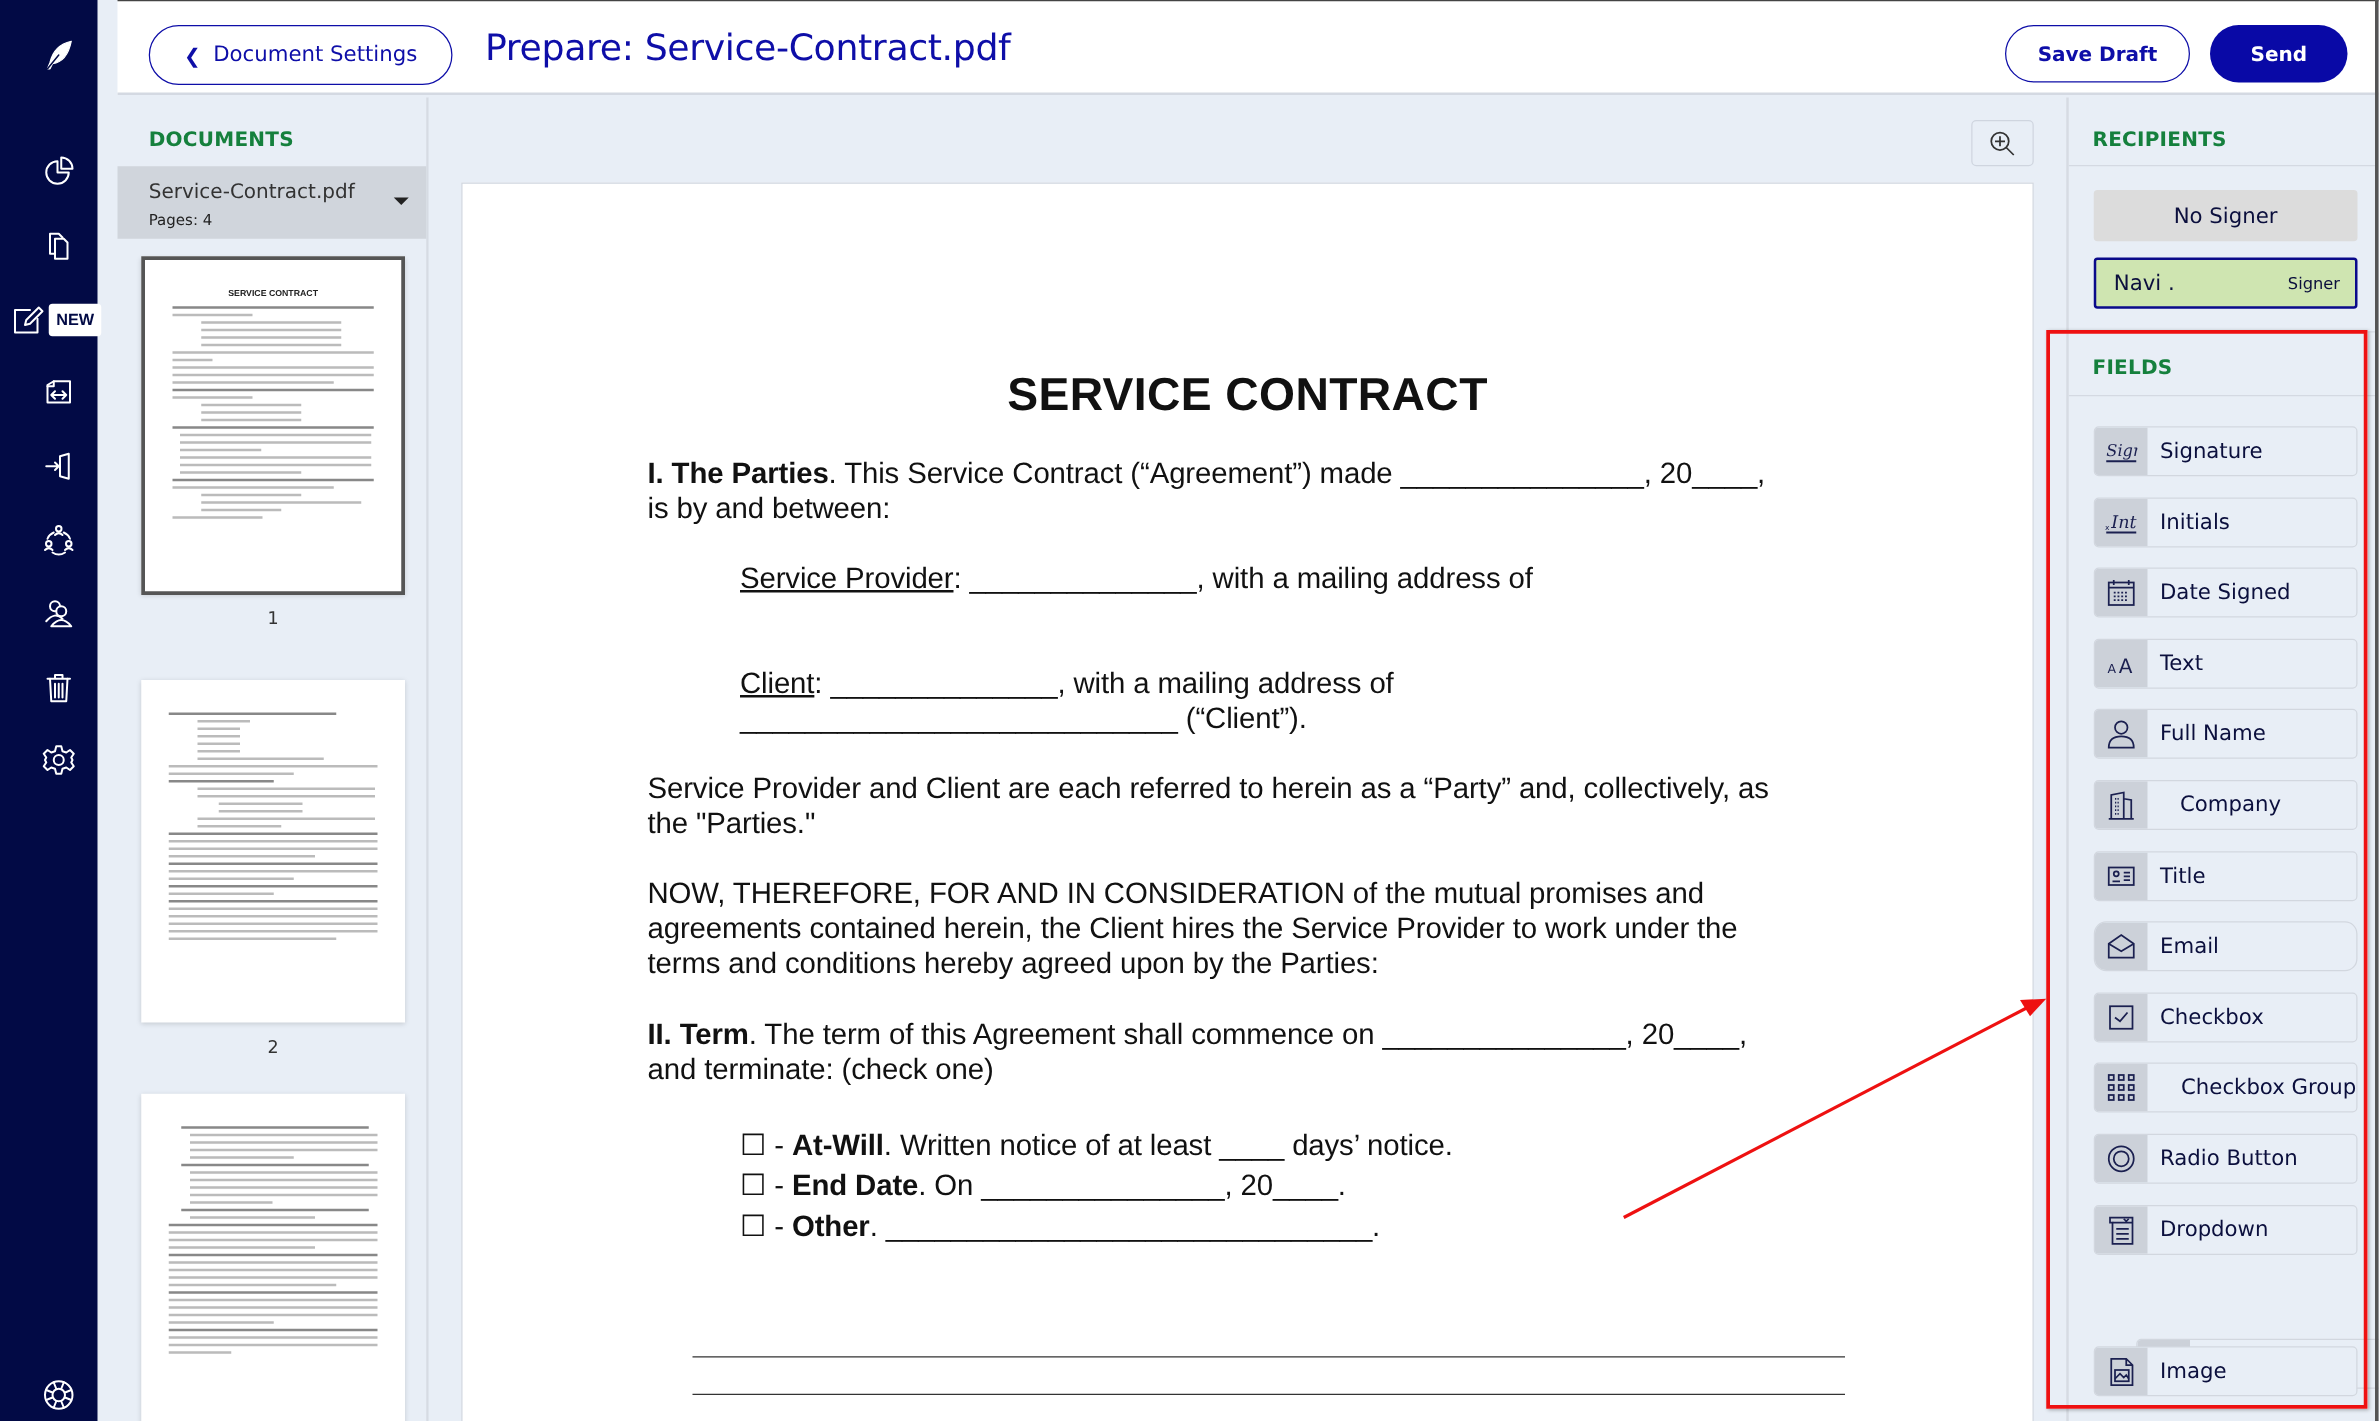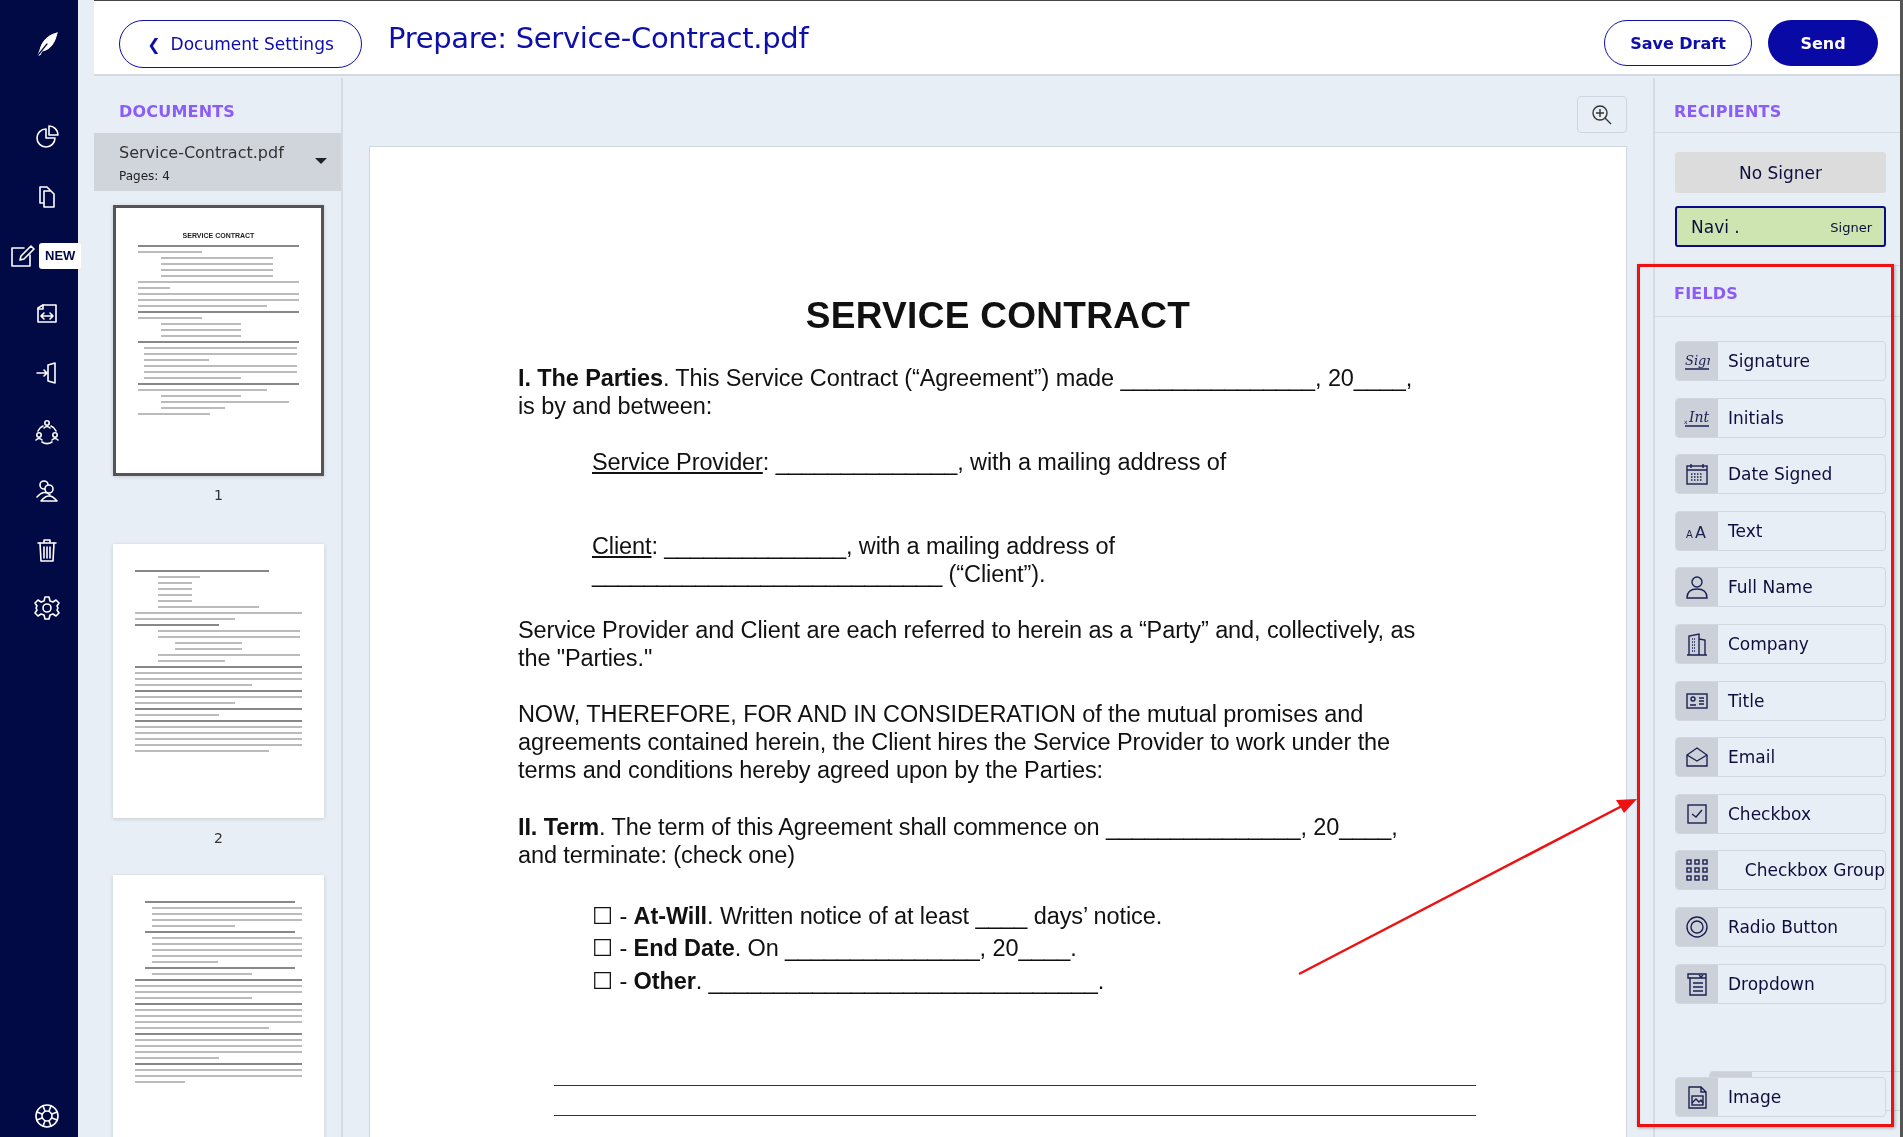--- a/index.html
+++ b/index.html
@@ -15,21 +15,21 @@
   
   .header { position: absolute; left: 94px; top: 0; right: 0; height: 76px; background: #fff; border-bottom: 2px solid #d4d9e2; border-top: 1px solid #444; }
   .btn-back { position: absolute; left: 25px; top: 19px; width: 243px; height: 48px; border: 1.5px solid #0e0ea8; border-radius: 24px; background: #fff; color: #0e0ea8; font-size: 17px; display: flex; align-items: center; justify-content: center; gap: 10px; cursor: pointer; font-family: "DejaVu Sans", sans-serif; }
   .btn-back .chev { font-size: 16px; }
   .title { position: absolute; left: 294px; top: 20px; font-size: 29px; color: #0e0ea8; font-family: "DejaVu Sans", sans-serif; letter-spacing: -0.3px; }
   .btn-save { position: absolute; left: 1510px; top: 19px; width: 148px; height: 46px; border: 1.5px solid #0e0ea8; border-radius: 23px; background: #fff; color: #0e0ea8; font-size: 16px; font-weight: bold; display:flex; align-items:center; justify-content:center; cursor:pointer; }
   .btn-send { position: absolute; left: 1674px; top: 19px; width: 110px; height: 46px; border-radius: 23px; background: #0909a6; color: #fff; font-size: 16px; font-weight: bold; display:flex; align-items:center; justify-content:center; cursor:pointer; }
 
   
   .docs { position: absolute; left: 94px; top: 78px; width: 249px; height: 1059px; background: #e8eef6; border-right: 2px solid #d6dbe3; }
-  .section-title { font-size: 16px; font-weight: bold; color: #8b5cf6; letter-spacing: 0.2px; }
+  .section-title { font-size: 16px; font-weight: bold; color: #15803d; letter-spacing: 0.2px; }
   .docs .section-title { position: absolute; left: 25px; top: 24px; }
   .doc-select { position: absolute; left: 0; top: 55px; width: 247px; height: 58px; background: #d0d5dc; cursor: pointer; }
   .doc-name { position: absolute; left: 25px; top: 10px; font-size: 16px; color: #333; }
   .doc-pages { position: absolute; left: 25px; top: 36px; font-size: 12px; color: #222; }
   .doc-caret { position: absolute; right: 14px; top: 25px; width: 0; height: 0; border-left: 6px solid transparent; border-right: 6px solid transparent; border-top: 6px solid #222; }
   .thumb { position: absolute; left: 19px; width: 211px; background: #fff; box-shadow: 0 1px 4px rgba(0,0,0,0.15); cursor: pointer; overflow: hidden; }
   .thumb.active { border: 3px solid #555; }
   .thumb-lines { position: absolute; left: 22px; right: 22px; }
   .tl { height: 2px; background: #bbb; margin-bottom: 4px; }
   .tl.b { background: #888; }
@@ -369,40 +369,40 @@
         </div>
         <div class="field" style="top: 489.4px;">
           <div class="field-icon">
             <svg viewBox="0 0 26 26">
               <circle cx="13" cy="8" r="5"></circle>
               <path d="M3 24 Q3 15 13 15 Q23 15 23 24 Z"></path>
             </svg>
           </div>
           <div class="field-label">Full Name</div>
         </div>
-        <div class="field" style="top: 546px;">
+        <div class="field" style="top: 546px; gap: 16px;">
           <div class="field-icon">
             <svg viewBox="0 0 26 26">
               <path d="M5 24 L5 5 L15 3 L15 24 M15 8 L21 9 L21 24 M3 24 L23 24"></path>
               <path d="M8 8 L12 8 M8 11 L12 11 M8 14 L12 14 M8 17 L12 17 M8 20 L12 20" stroke-dasharray="1 1"></path>
             </svg>
           </div>
           <div class="field-label">Company</div>
         </div>
         <div class="field" style="top: 602.6px;">
           <div class="field-icon">
             <svg viewBox="0 0 26 26">
               <rect x="3" y="6" width="20" height="14"></rect>
               <circle cx="9" cy="11" r="2"></circle>
               <path d="M6 17 L12 17 M15 10 L20 10 M15 13 L20 13 M15 16 L20 16"></path>
             </svg>
           </div>
           <div class="field-label">Title</div>
         </div>
-        <div class="field" style="top: 659.2px;">
+        <div class="field" style="top: 659.2px; border-radius: 10px;">
           <div class="field-icon">
             <svg viewBox="0 0 26 26">
               <path d="M3 11 L13 4 L23 11 L23 22 L3 22 Z"></path>
               <path d="M3 11 L13 17 L23 11"></path>
             </svg>
           </div>
           <div class="field-label">Email</div>
         </div>
         <div class="field" style="top: 715.8px;">
           <div class="field-icon">

